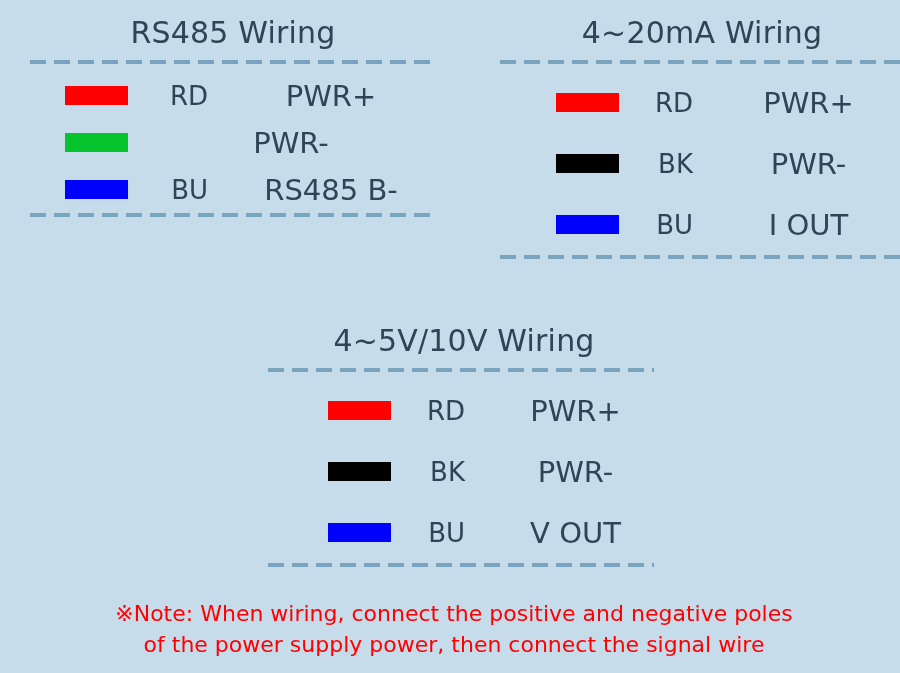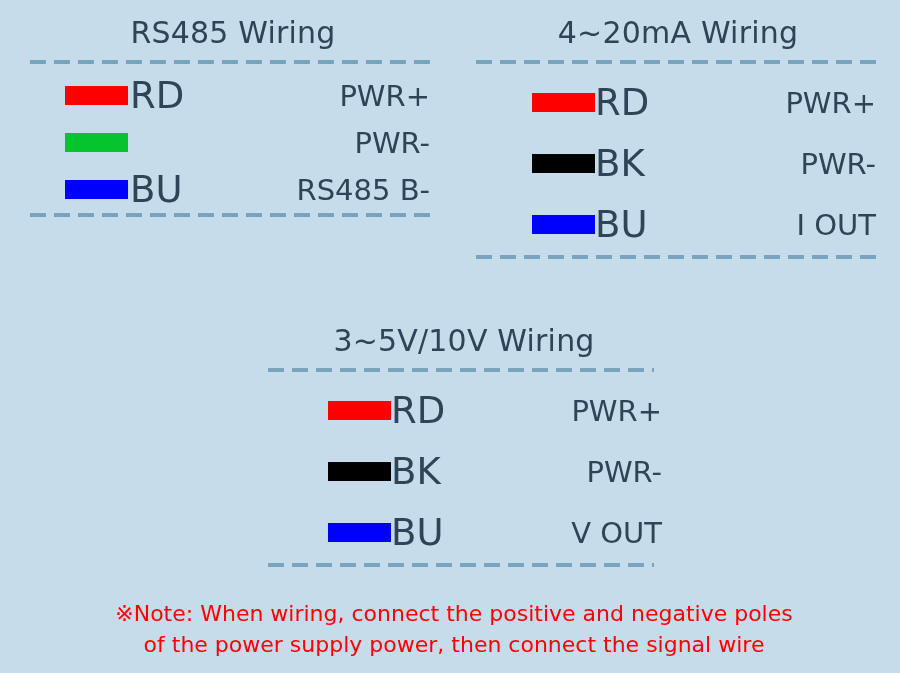--- a/index.html
+++ b/index.html
@@ -18,21 +18,21 @@
     position: relative;
     width: 900px;
     height: 673px;
   }
 
   
   .panel {
     position: absolute;
   }
   #panel-rs485  { left: 30px;  top: 14px;  width: 400px; }
-  #panel-420ma  { left: 476px; top: 14px;  width: 400px; }
+  #panel-420ma  { left: 500px; top: 14px;  width: 400px; }
   #panel-volt   { left: 262px; top: 322px; width: 400px; }
 
   .panel-title {
     text-align: center;
     color: #2e4457;
     font-size: 30px;
     line-height: 38px;
     letter-spacing: 0.2px;
     white-space: nowrap;
   }
@@ -64,30 +64,31 @@
   #panel-rs485 .wire-row { height: 47px; }
   #panel-420ma .wire-row { height: 61px; }
   #panel-volt  .wire-row { height: 61px; }
 
   .swatch {
     width: 63px;
     height: 19px;
     flex: 0 0 63px;
   }
   .code {
-    font-size: 37px;
+    font-size: 26px;
     color: #2e4457;
+    text-align: right;
     flex: 0 0 76px;
     padding-right: 2px;
     white-space: nowrap;
   }
   .func {
     font-size: 29px;
     color: #2e4457;
-    text-align: right;
+    text-align: center;
     white-space: nowrap;
     flex: 1 1 auto;
   }
 
   
   #panel-rs485 .swatch-cell { flex: 0 0 100px; padding-left: 35px; box-sizing: border-box; }
   #panel-rs485 .code        { flex: 0 0 78px; }
   #panel-rs485 .func        { padding-left: 22px; }
 
   #panel-420ma .swatch-cell { flex: 0 0 112px; padding-left: 56px; box-sizing: border-box; }
@@ -183,21 +184,21 @@
         </div>
         <div class="code">BU</div>
         <div class="func">I OUT</div>
       </div>
 
     </div>
     <div class="dash-rule bottom"></div>
   </div>
 
   <div class="panel" id="panel-volt">
-    <div class="panel-title">3~5V/10V Wiring</div>
+    <div class="panel-title">4~5V/10V Wiring</div>
     <div class="dash-rule"></div>
     <div class="rows">
 
       <div class="wire-row">
         <div class="swatch-cell">
           <div class="swatch" style="background-color: rgb(255, 0, 0);"></div>
         </div>
         <div class="code">RD</div>
         <div class="func">PWR+</div>
       </div>

